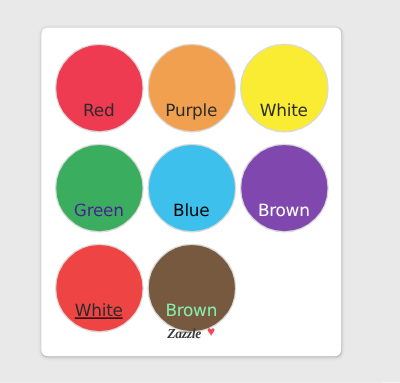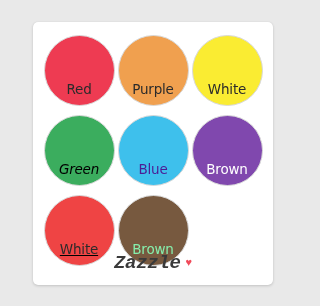--- a/index.html
+++ b/index.html
@@ -75,24 +75,24 @@
     position: absolute;
     left: 0;
     right: 0;
     bottom: 12px;
     display: flex;
     align-items: center;
     justify-content: center;
     gap: 5px;
   }
   #zazzle-wordmark {
-    font-family: Liberation Mono, monospace;
+    font-family: Liberation Serif, serif;
     font-weight: bold;
     font-style: italic;
-    font-size: 19px;
+    font-size: 11px;
     color: #3a3a3a;
     letter-spacing: -0.3px;
     line-height: 1;
   }
   #zazzle-heart-icon {
     font-size: 11px;
     line-height: 1;
     color: #f04a5a;
     position: relative;
     top: -1px;
@@ -113,25 +113,25 @@
 
       <div class="swatch" style="background: rgb(240, 160, 79); border-color: rgb(217, 217, 217);">
         <span class="swatch-label" style="color: rgb(43, 43, 43);">Purple</span>
       </div>
 
       <div class="swatch" style="background: rgb(250, 236, 50); border-color: rgb(217, 217, 217);">
         <span class="swatch-label" style="color: rgb(43, 43, 43);">White</span>
       </div>
 
       <div class="swatch" style="background: rgb(59, 173, 94); border-color: rgb(217, 217, 217);">
-        <span class="swatch-label" style="color: #000000; font-style: italic;">Green</span>
+        <span class="swatch-label" style="color: #4c1d95;">Green</span>
       </div>
 
       <div class="swatch" style="background: rgb(62, 192, 236); border-color: rgb(217, 217, 217);">
-        <span class="swatch-label" style="color: #4c1d95;">Blue</span>
+        <span class="swatch-label" style="color: #000000;">Blue</span>
       </div>
 
       <div class="swatch" style="background: rgb(128, 72, 174); border-color: rgb(217, 217, 217);">
         <span class="swatch-label" style="color: rgb(255, 255, 255);">Brown</span>
       </div>
 
       <div class="swatch" style="background: #ef4444; border-color: rgb(217, 217, 217); text-decoration: underline;">
         <span class="swatch-label" style="color: rgb(43, 43, 43);">White</span>
       </div>
 

